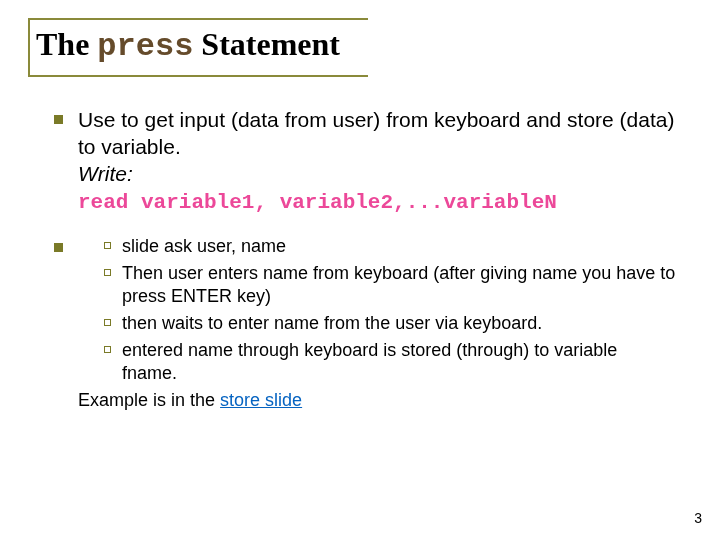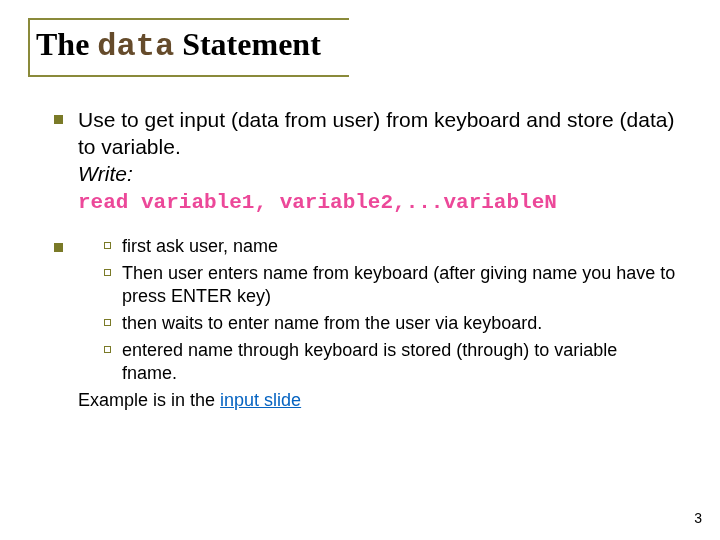--- a/index.html
+++ b/index.html
@@ -111,42 +111,42 @@
     color: #000;
   }
 </style>
 </head>
 <body>
 
 <div class="slide">
 
   <div class="title-wrap">
     <span class="title">
-      <span>The </span><span class="code">data</span><span> Statement</span>
+      <span>The </span><span class="code">press</span><span> Statement</span>
     </span>
   </div>
 
   <div class="body">
     <ul class="level1">
 
       <li>
         <span>Use to get input (data from user) from keyboard and store (data) to variable.</span><br>
         <span class="syntax-line">Write:</span><br>
         <span class="code-line">read variable1, variable2,...variableN</span>
       </li>
 
       <li>
         <ul class="level2">
-          <li><span>first ask user, name</span></li>
+          <li><span>slide ask user, name</span></li>
           <li><span>Then user enters name from keyboard (after giving name you have to press ENTER key)</span></li>
           <li><span>then waits to enter name from the user via keyboard.</span></li>
           <li><span>entered name through keyboard is stored (through) to variable fname.</span></li>
         </ul>
         <div class="solution-line">
-          <span>Example is in the </span><a class="link">input slide</a>
+          <span>Example is in the </span><a class="link">store slide</a>
         </div>
       </li>
 
     </ul>
   </div>
 
   <div class="pagenum">3</div>
 
 </div>
 

